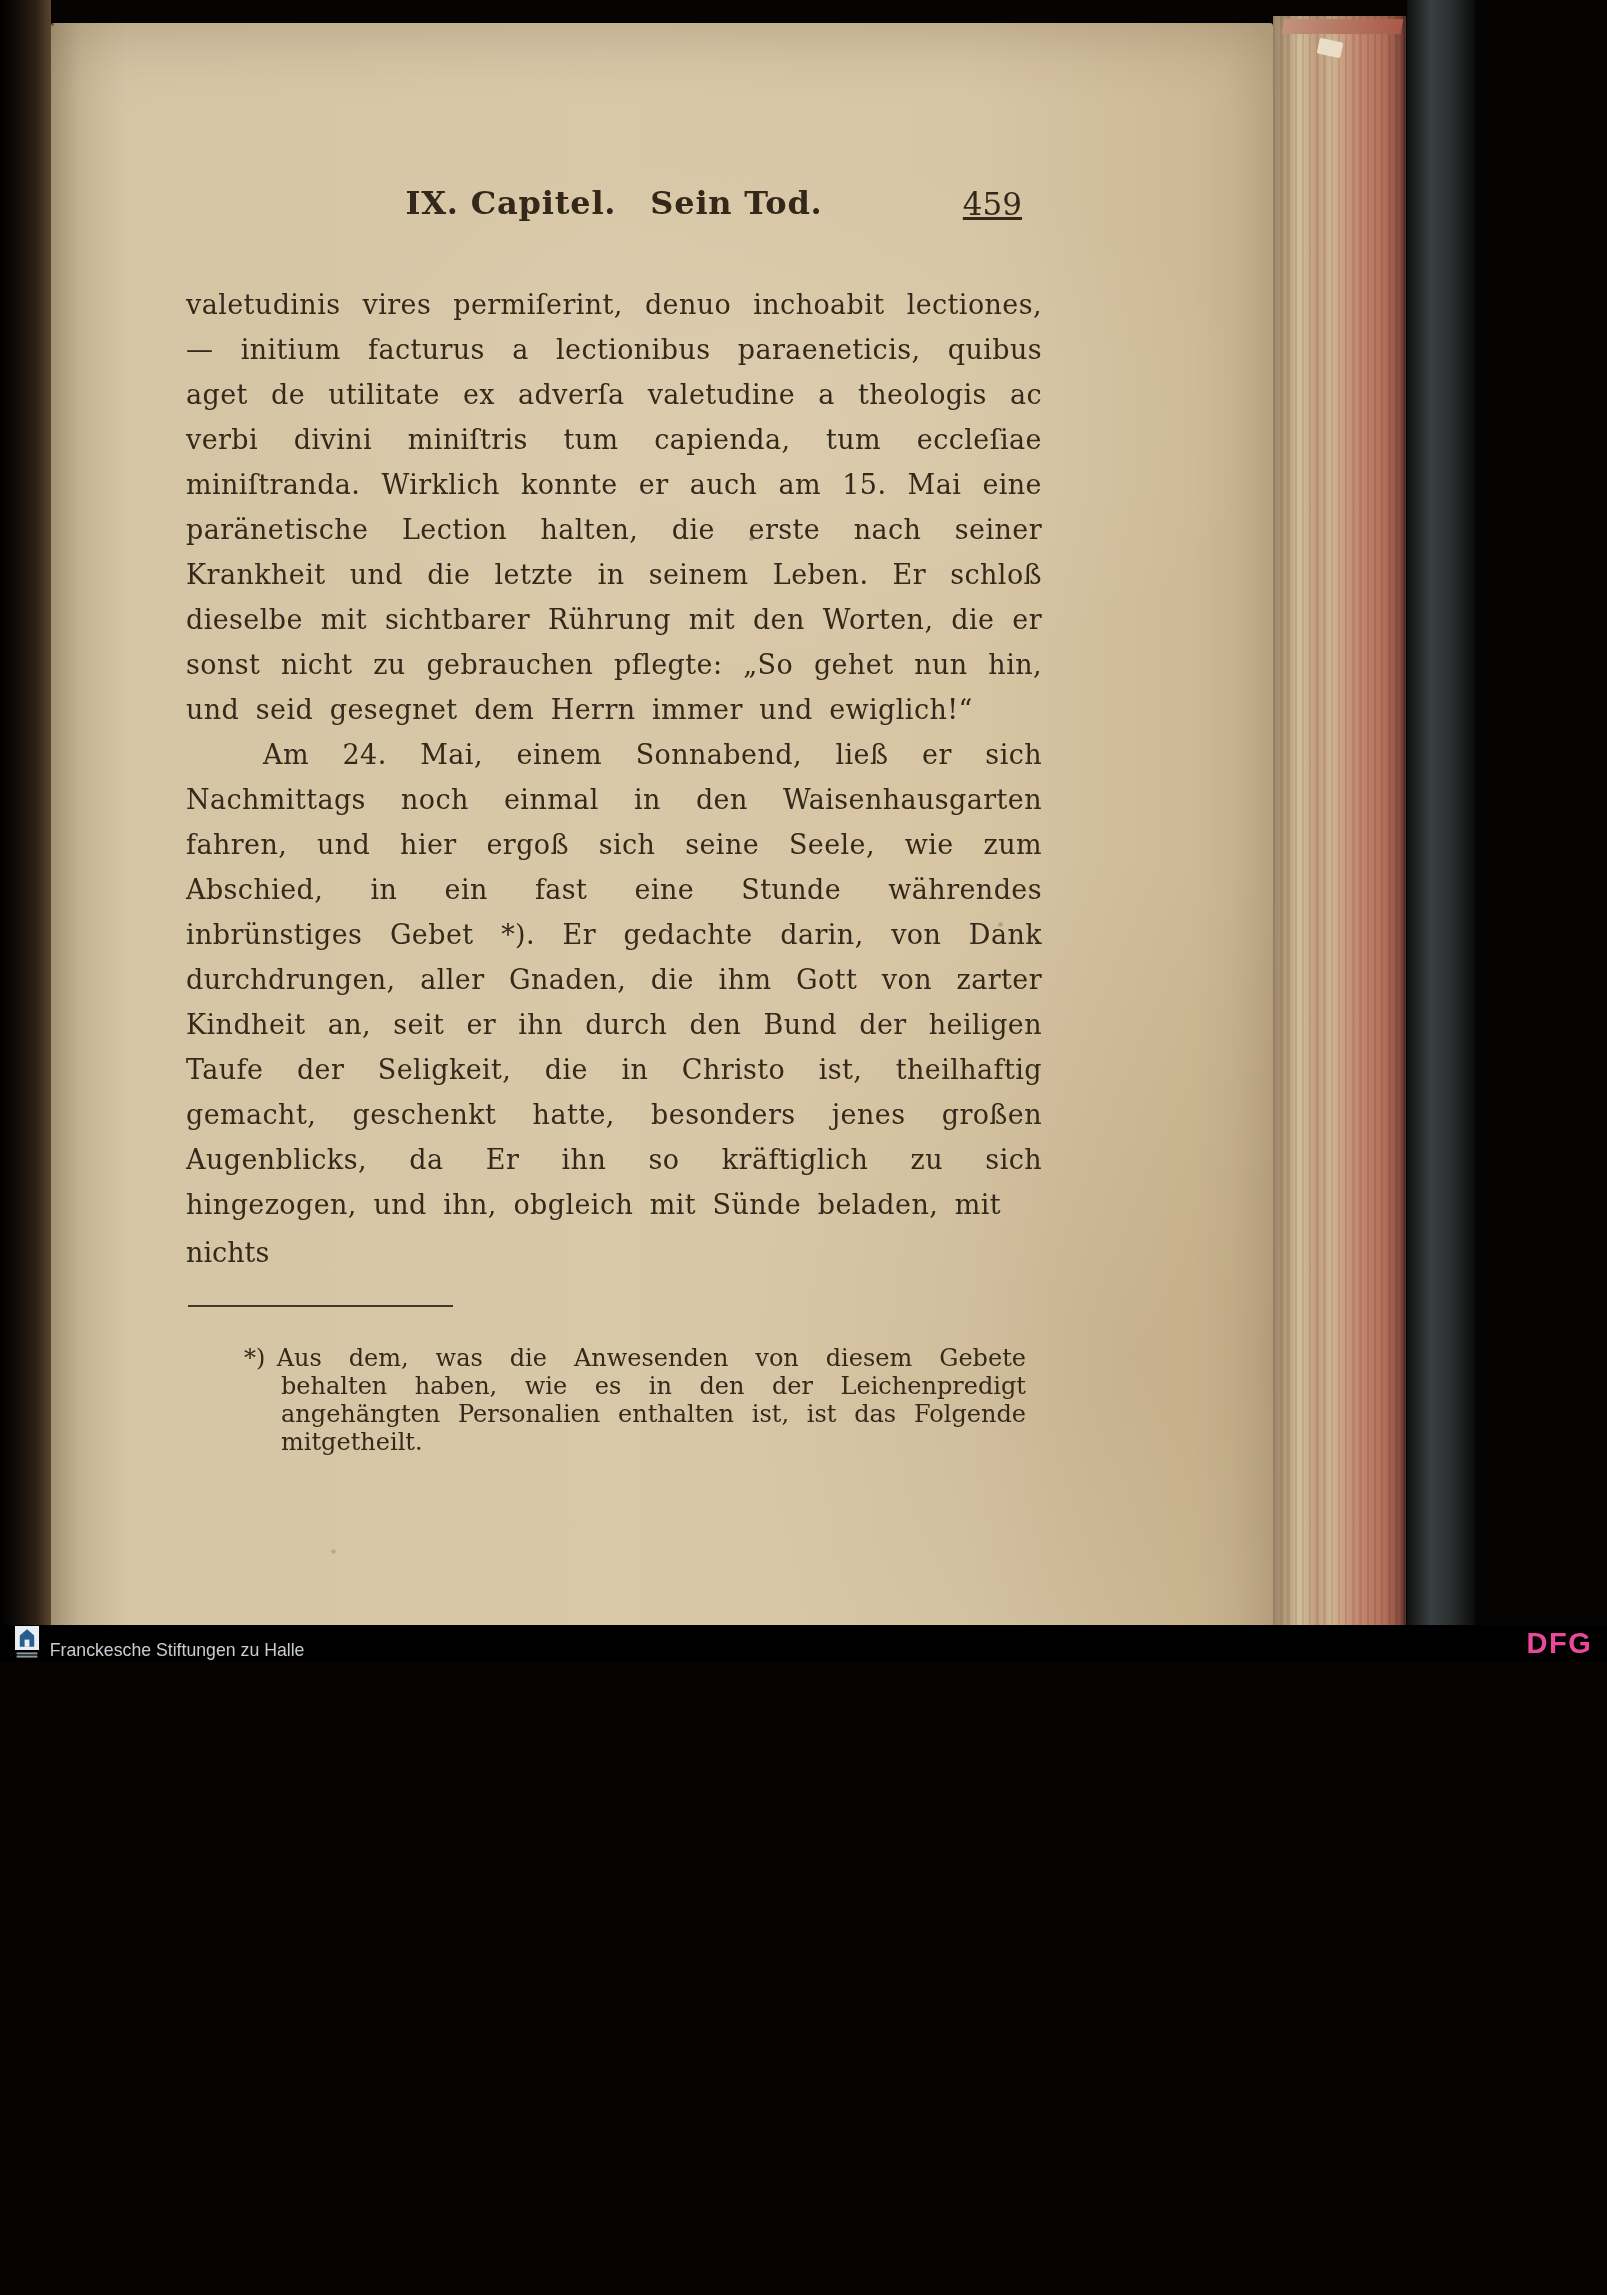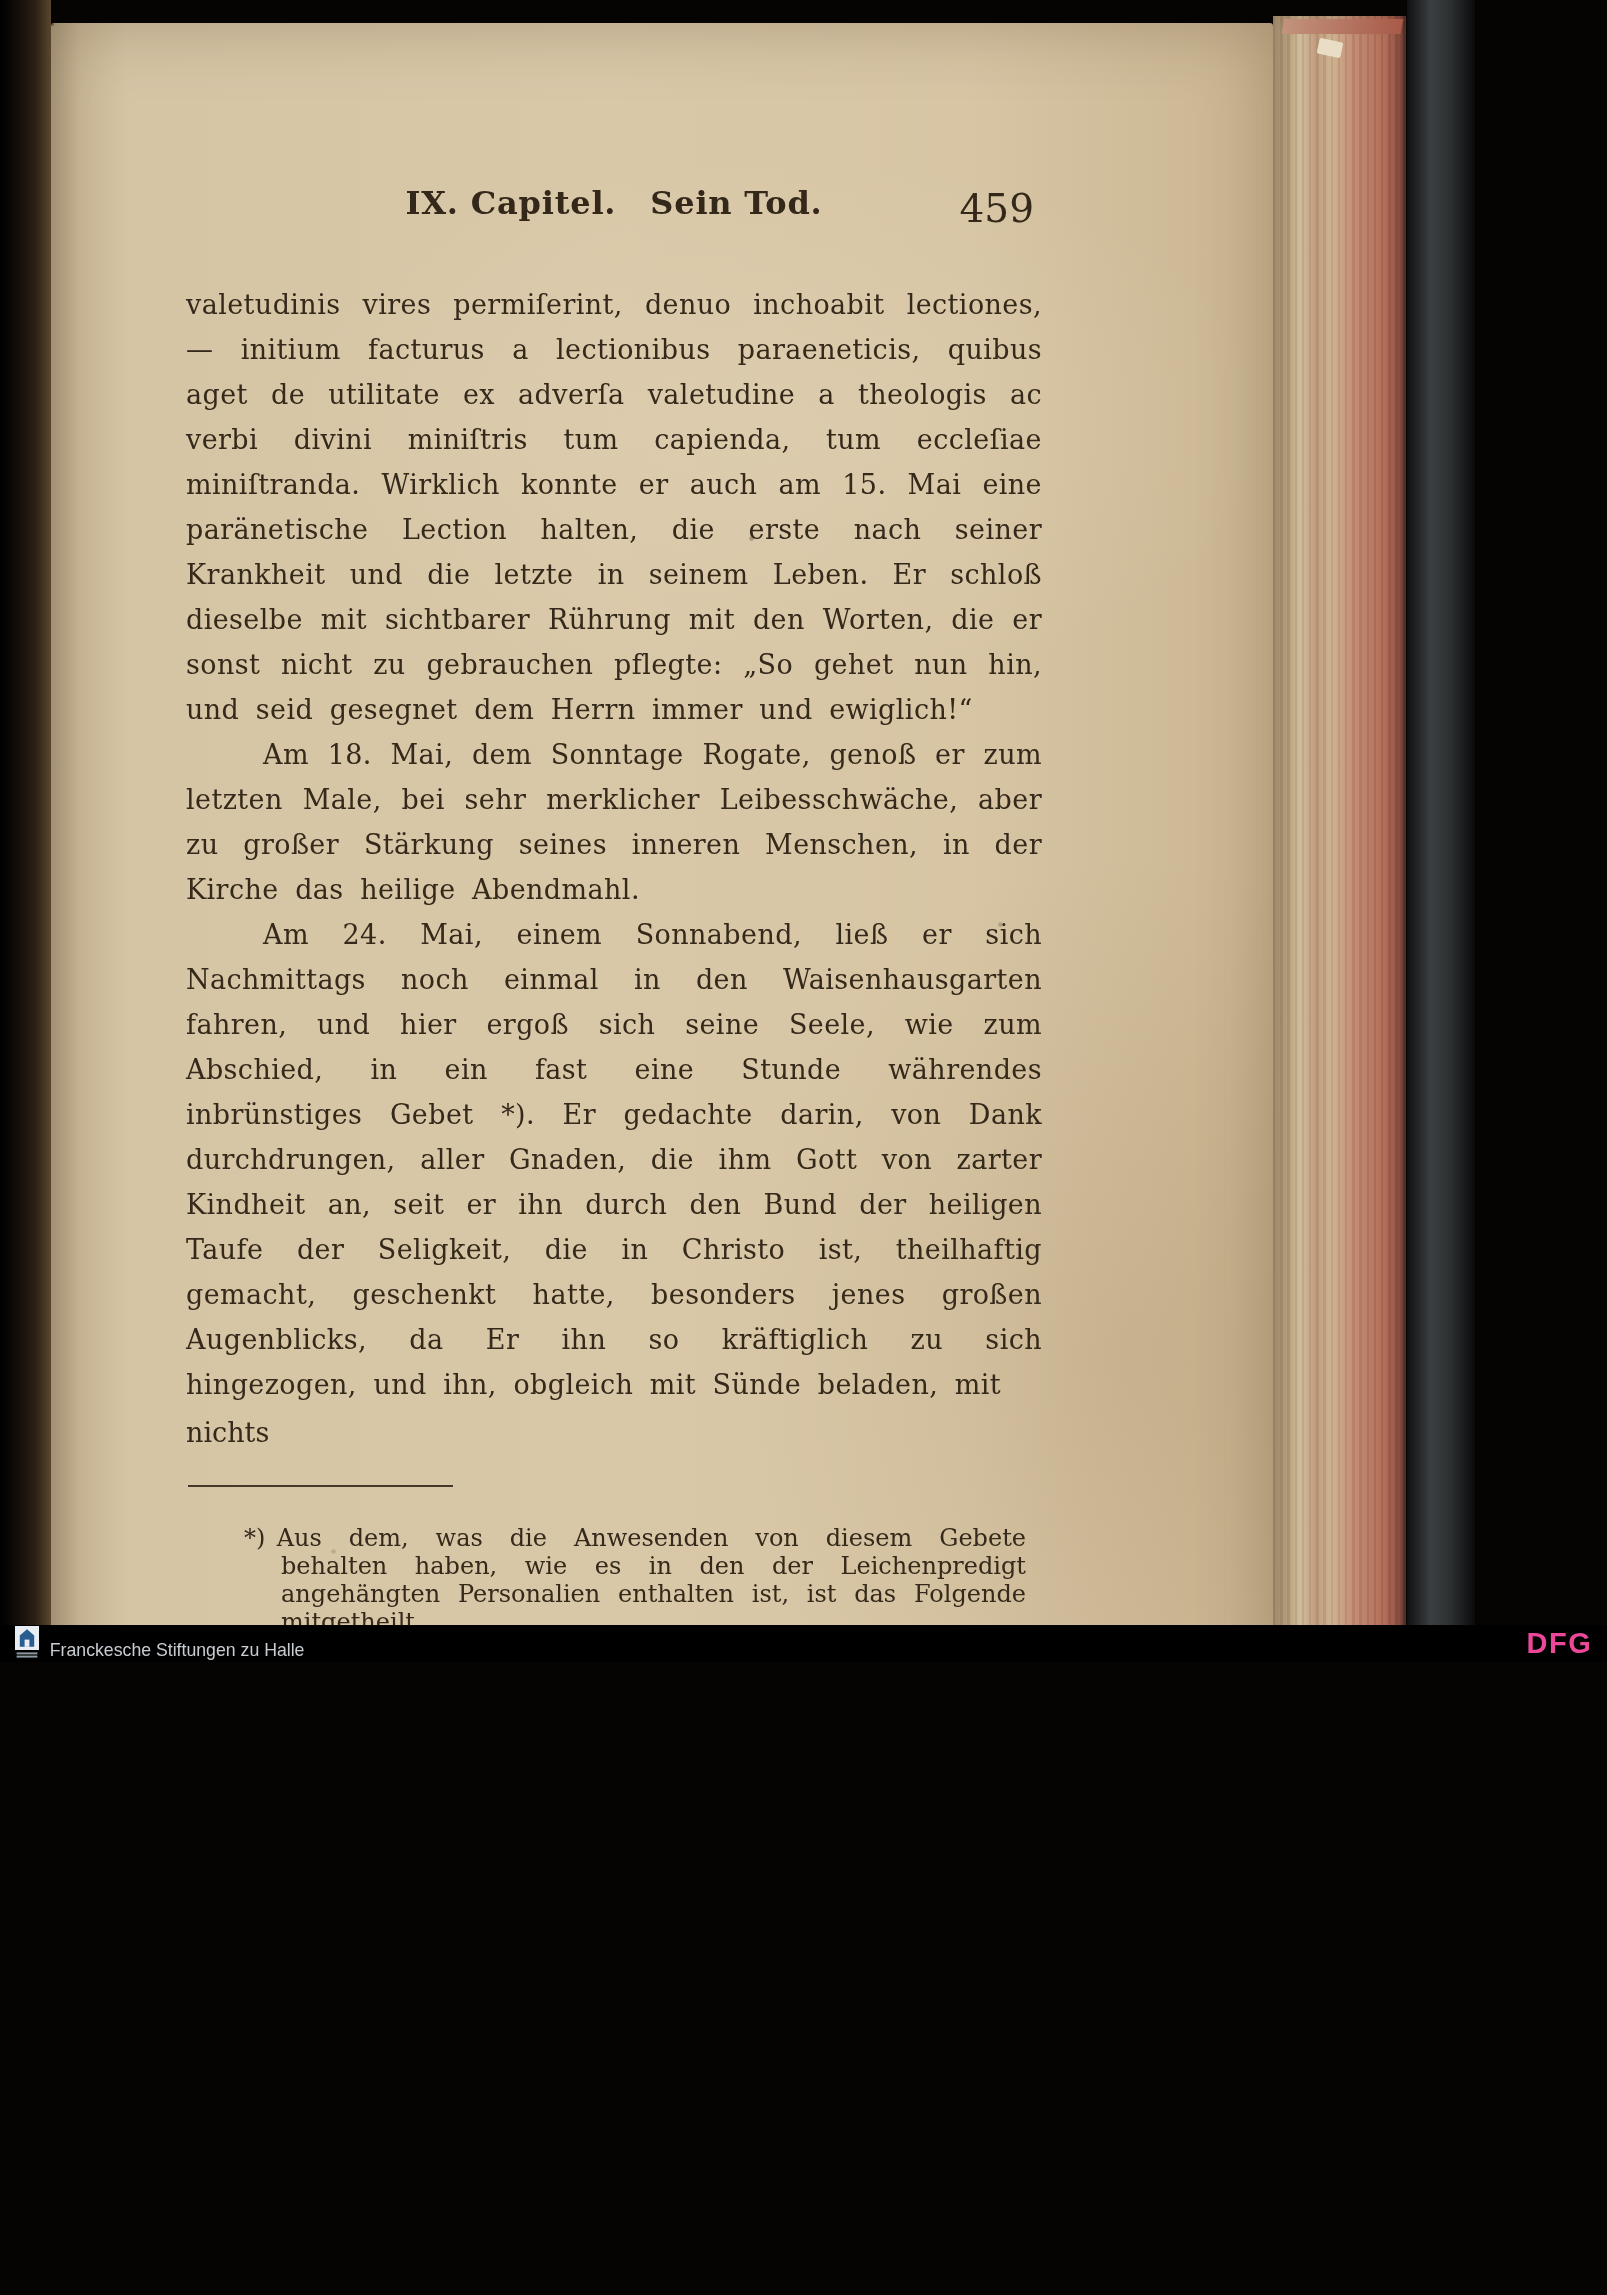--- a/index.html
+++ b/index.html
@@ -114,24 +114,25 @@
     transform: translateX(-50%);
     white-space: nowrap;
     font-size: 32px;
     font-weight: bold;
     letter-spacing: 0.8px;
     color: #33281a;
   }
   .header-title .sect { margin-left: 34px; }
   .page-number {
     position: absolute;
-    right: 8px; top: 2.4px;
-    font-size: 39px;
+    right: 20px; top: 2.4px;
+    font-size: 31px;
     font-weight: normal;
     color: #33281a;
+    text-decoration: underline;
   }
 
   .body-para {
     margin: 0;
     text-align: justify;
     font-size: 27px;
     line-height: 45px;
     word-spacing: 0.28em;
     letter-spacing: 0.015em;
   }
@@ -206,21 +207,20 @@
 
       <div class="header-row">
         <div class="header-title">
           <span class="chap">IX. Capitel.</span><span class="sect">Sein Tod.</span>
         </div>
         <div class="page-number">459</div>
       </div>
 
       <div class="body-text">
           <p class="body-para">valetudinis vires permiſerint, denuo inchoabit lectiones, — initium facturus a lectionibus paraeneticis, quibus aget de utilitate ex adverſa valetudine a theologis ac verbi divini miniſtris tum capienda, tum eccleſiae miniſtranda. Wirklich konnte er auch am 15. Mai eine paränetische Lection halten, die erste nach seiner Krankheit und die letzte in seinem Leben. Er schloß dieselbe mit sichtbarer Rührung mit den Worten, die er sonst nicht zu gebrauchen pflegte: „So gehet nun hin, und seid gesegnet dem Herrn immer und ewiglich!“</p>
-          <p class="body-para indent">Am 18. Mai, dem Sonntage Rogate, genoß er zum letzten Male, bei sehr merklicher Leibesschwäche, aber zu großer Stärkung seines inneren Menschen, in der Kirche das heilige Abendmahl.</p>
           <p class="body-para indent">Am 24. Mai, einem Sonnabend, ließ er sich Nachmittags noch einmal in den Waisenhausgarten fahren, und hier ergoß sich seine Seele, wie zum Abschied, in ein fast eine Stunde währendes inbrünstiges Gebet *). Er gedachte darin, von Dank durchdrungen, aller Gnaden, die ihm Gott von zarter Kindheit an, seit er ihn durch den Bund der heiligen Taufe der Seligkeit, die in Christo ist, theilhaftig gemacht, geschenkt hatte, besonders jenes großen Augenblicks, da Er ihn so kräftiglich zu sich hingezogen, und ihn, obgleich mit Sünde beladen, mit</p>
         </div>
 
       <div class="catchword">nichts</div>
 
       <div class="footnote-rule"></div>
 
       <div class="footnote">
         <span class="fn-marker">*)</span><span class="fn-text">Aus dem, was die Anwesenden von diesem Gebete behalten haben, wie es in den der Leichenpredigt angehängten Personalien enthalten ist, ist das Folgende mitgetheilt.</span>
       </div>

